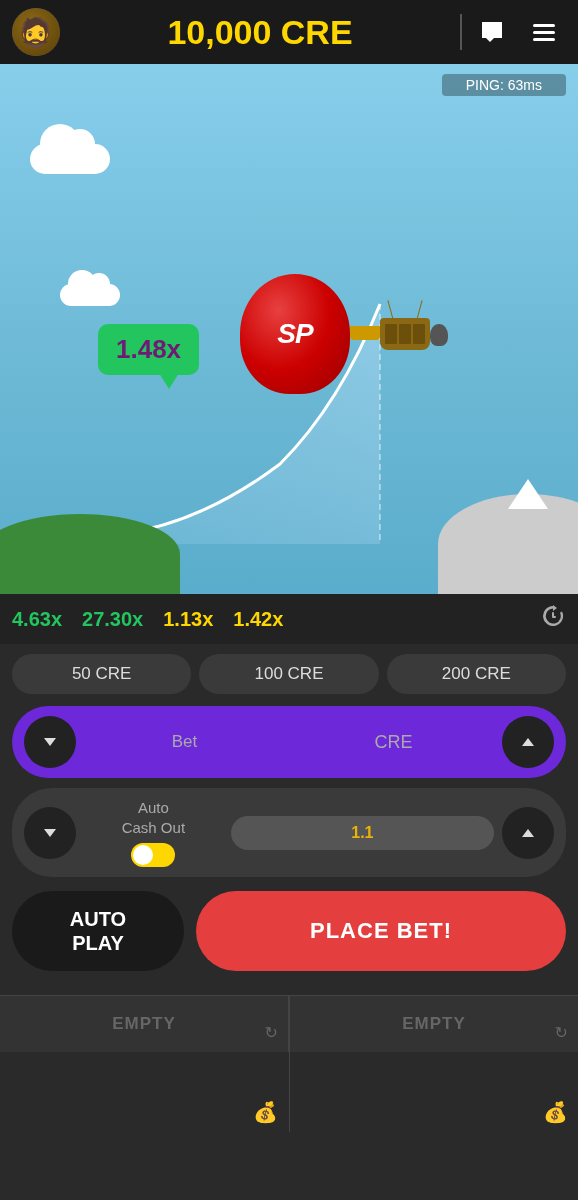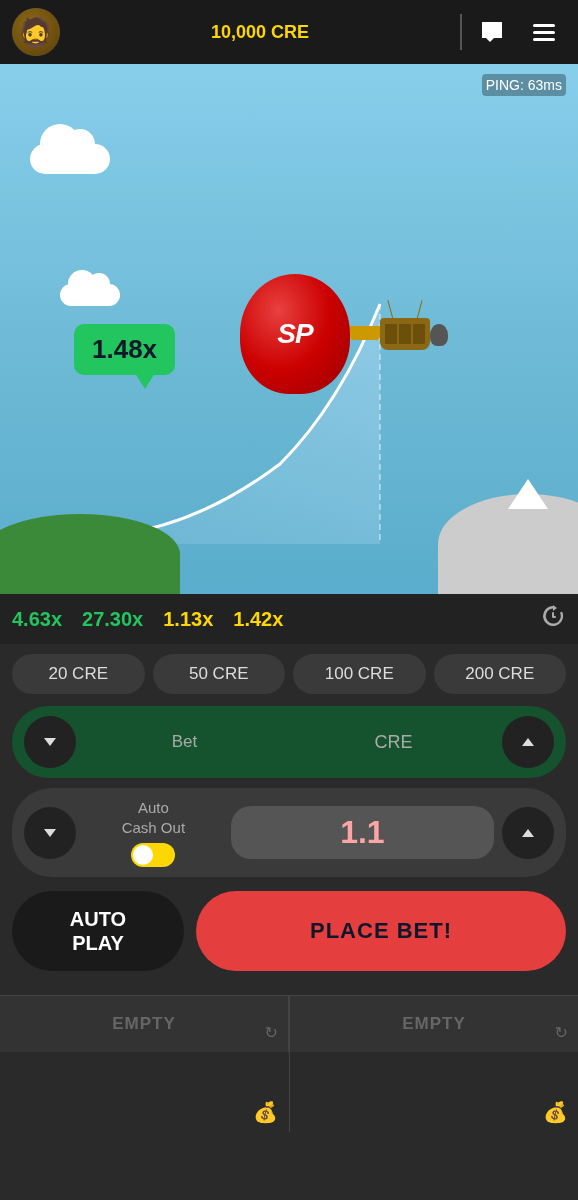--- a/index.html
+++ b/index.html
@@ -38,21 +38,21 @@
       border-radius: 50%;
       background: radial-gradient(circle at 40% 35%, #8B6914, #5a3e0a);
       display: flex;
       align-items: center;
       justify-content: center;
       font-size: 28px;
     }
     .balance {
       flex: 1;
       text-align: center;
-      font-size: 18px;
+      font-size: 34px;
       font-weight: bold;
       color: #FFD700;
     }
     .header-icons {
       display: flex;
       gap: 8px;
       align-items: center;
     }
     .header-icon-btn {
       width: 44px;
@@ -223,23 +223,23 @@
       height: 22px;
       background: #555;
       border-radius: 50% 50% 40% 40%;
       margin-top: 2px;
     }
 
     
     .multiplier-bubble {
       position: absolute;
       top: 260px;
-      left: 74px;
+      left: 98px;
       background: #22c55e;
-      color: #0f172a;
+      color: #701a75;
       font-size: 26px;
       font-weight: bold;
       padding: 10px 18px;
       border-radius: 10px;
     }
     .multiplier-bubble::after {
       content: '';
       position: absolute;
       bottom: -14px;
       right: 20px;
@@ -251,21 +251,21 @@
     }
 
     
     .ping {
       position: absolute;
       top: 10px;
       right: 12px;
       color: white;
       font-size: 14px;
       background: rgba(0,0,0,0.3);
-      padding: 3px 4px;
+      padding: 3px 24px;
       border-radius: 4px;
     }
 
     
     .prev-multipliers {
       background: #222;
       height: 50px;
       display: flex;
       align-items: center;
       padding: 0 12px;
@@ -310,21 +310,21 @@
       cursor: pointer;
       flex: 1;
       min-width: 80px;
       white-space: nowrap;
     }
 
     
     .bet-row {
       display: flex;
       align-items: center;
-      background: #14532d;
+      background: #6d28d9;
       border-radius: 40px;
       padding: 10px 12px;
       margin-bottom: 10px;
       gap: 8px;
     }
     .round-btn {
       width: 52px;
       height: 52px;
       background: #222;
       border: none;
@@ -377,22 +377,22 @@
     .cashout-value-area {
       flex: 2;
       background: #555;
       border-radius: 20px;
       padding: 8px 16px;
       display: flex;
       align-items: center;
       justify-content: center;
     }
     .cashout-value {
-      color: #fca5a5;
-      font-size: 32px;
+      color: #eab308;
+      font-size: 16px;
       font-weight: bold;
     }
     .toggle-container {
       display: flex;
       align-items: center;
     }
     .toggle {
       width: 44px;
       height: 24px;
       background: #FFD700;
@@ -424,21 +424,21 @@
       border-radius: 40px;
       padding: 16px 20px;
       font-size: 20px;
       font-weight: bold;
       cursor: pointer;
       flex: 1;
       line-height: 1.2;
     }
     .place-bet-btn {
       background: #e53e3e;
-      color: #0f172a;
+      color: #ffffff;
       border: none;
       border-radius: 40px;
       padding: 16px 20px;
       font-size: 22px;
       font-weight: bold;
       cursor: pointer;
       flex: 2.5;
       letter-spacing: 1px;
     }
 
@@ -568,21 +568,20 @@
       <path d="M13 3a10 10 0 1 0 9 5.5l-2 1.2A7.5 7.5 0 1 1 13 5.5V8l4-3-4-3v2z"></path>
       <rect x="12" y="9" width="2" height="5" rx="1"></rect>
       <rect x="12" y="13" width="4" height="2" rx="1"></rect>
     </svg>
   </button>
 </div>
 
 <div class="controls">
 
   <div class="quick-bets">
-    <button class="quick-bet-btn">20 CRE</button>
     <button class="quick-bet-btn">50 CRE</button>
     <button class="quick-bet-btn">100 CRE</button>
     <button class="quick-bet-btn">200 CRE</button>
   </div>
 
   <div class="bet-row">
     <button class="round-btn">
       <svg width="20" height="20" viewBox="0 0 20 20" fill="#ddd">
         <path d="M4 6l6 8 6-8z"></path>
       </svg>

